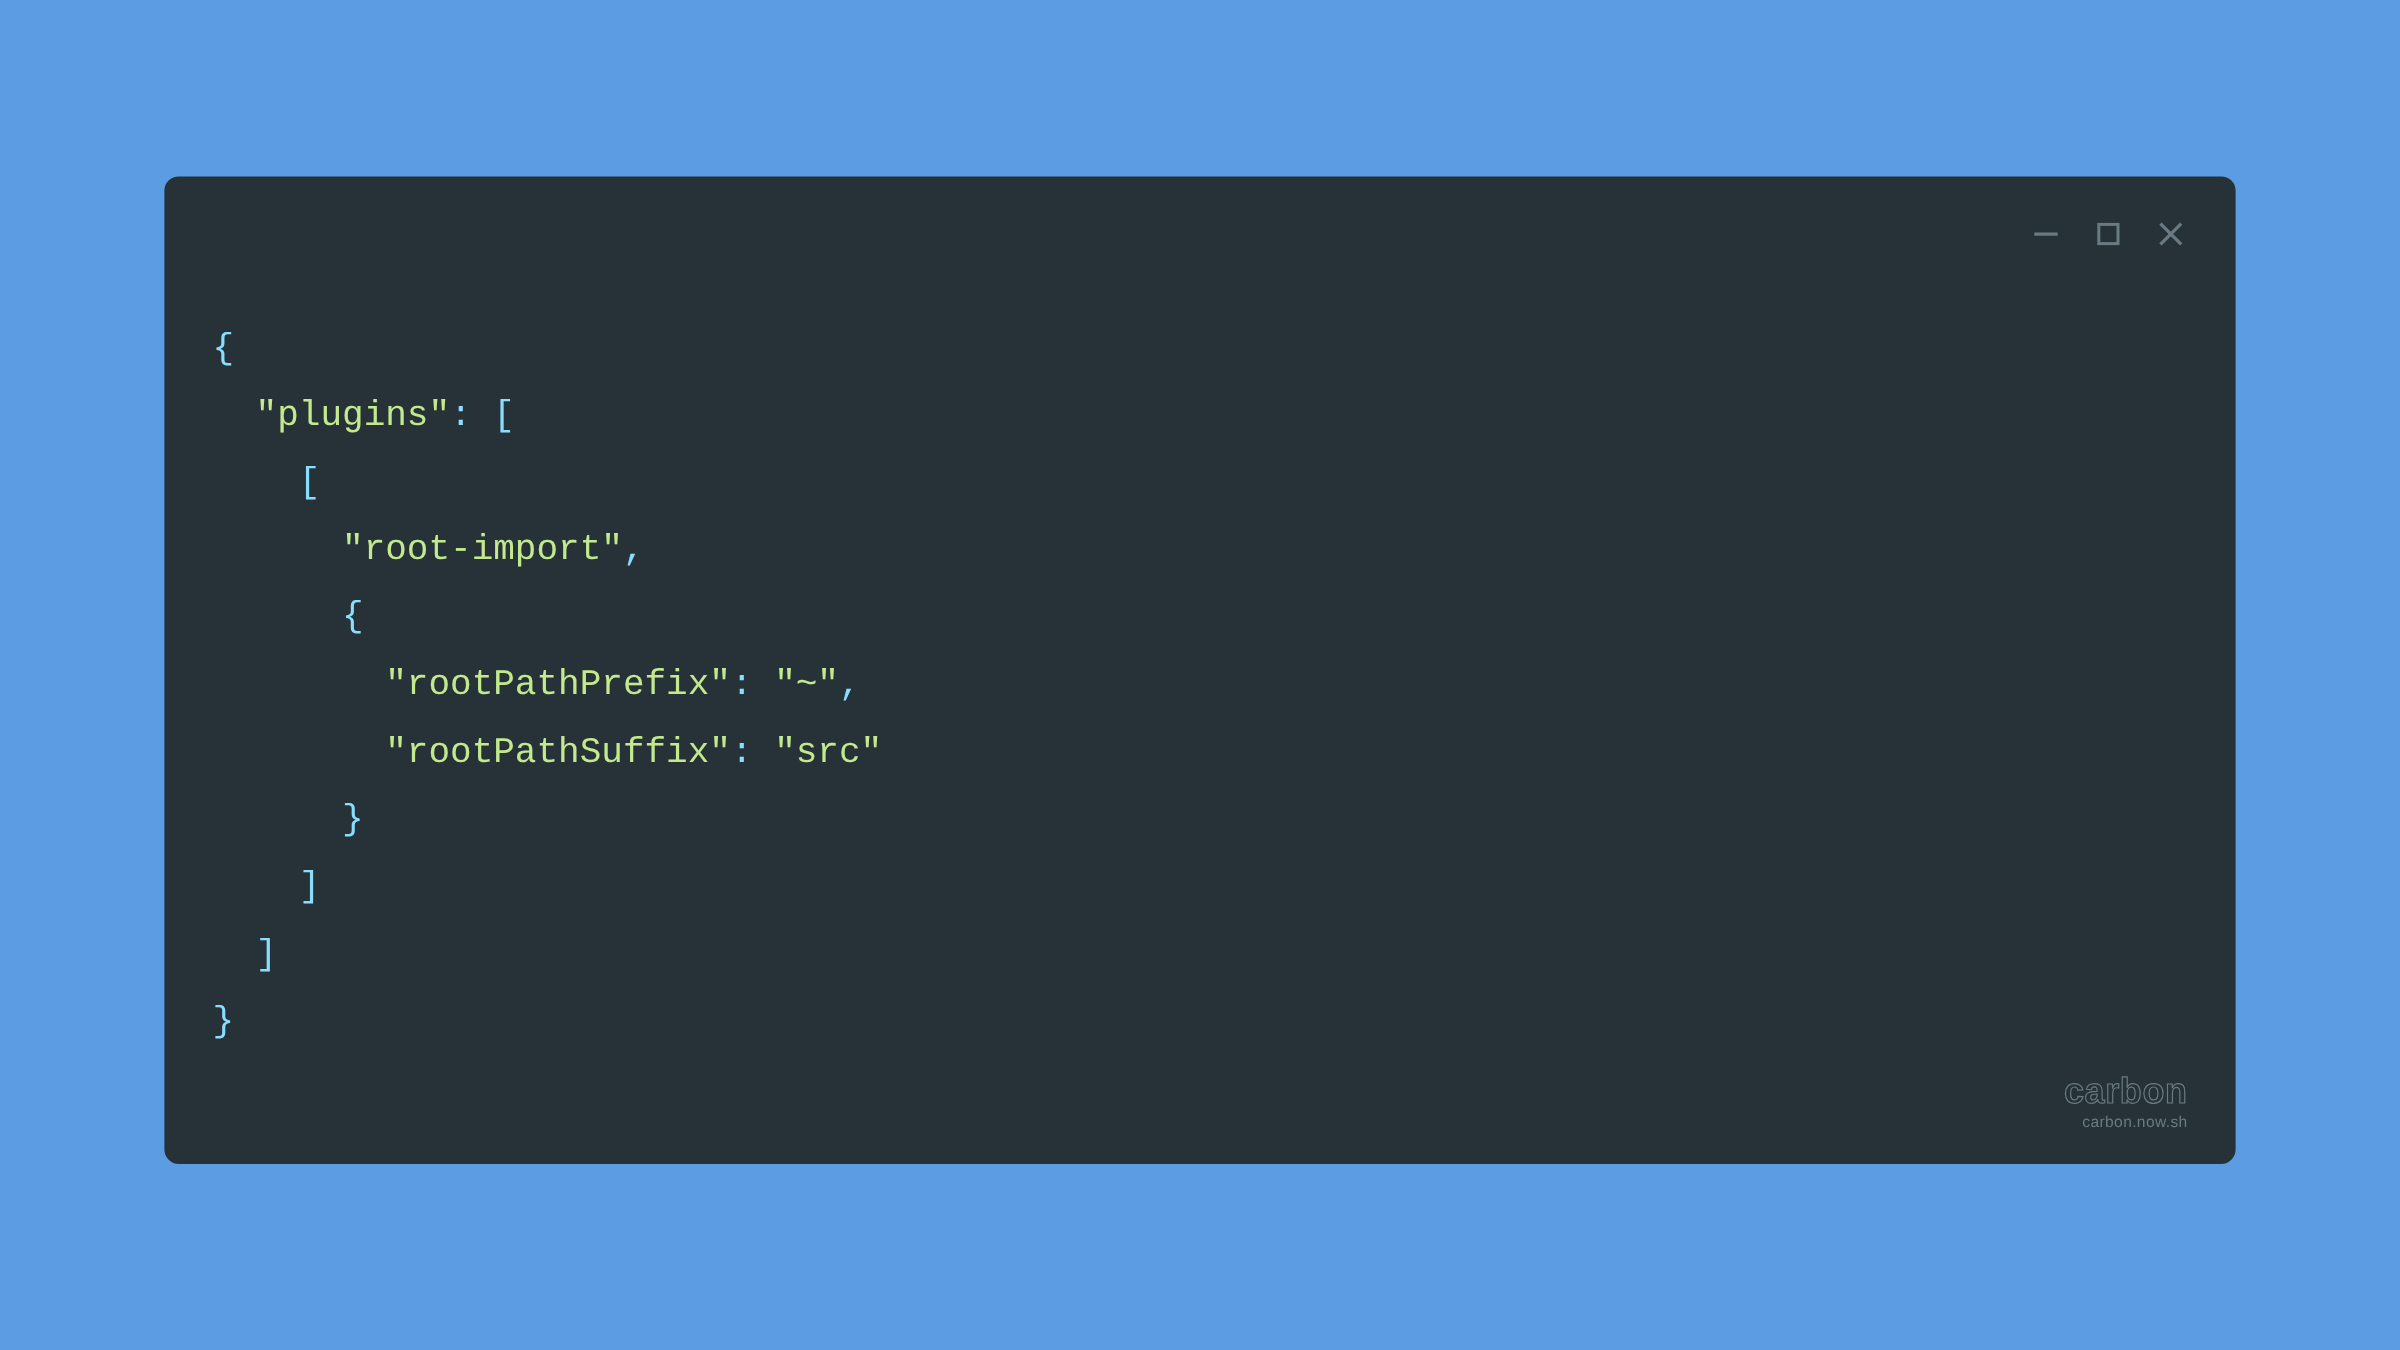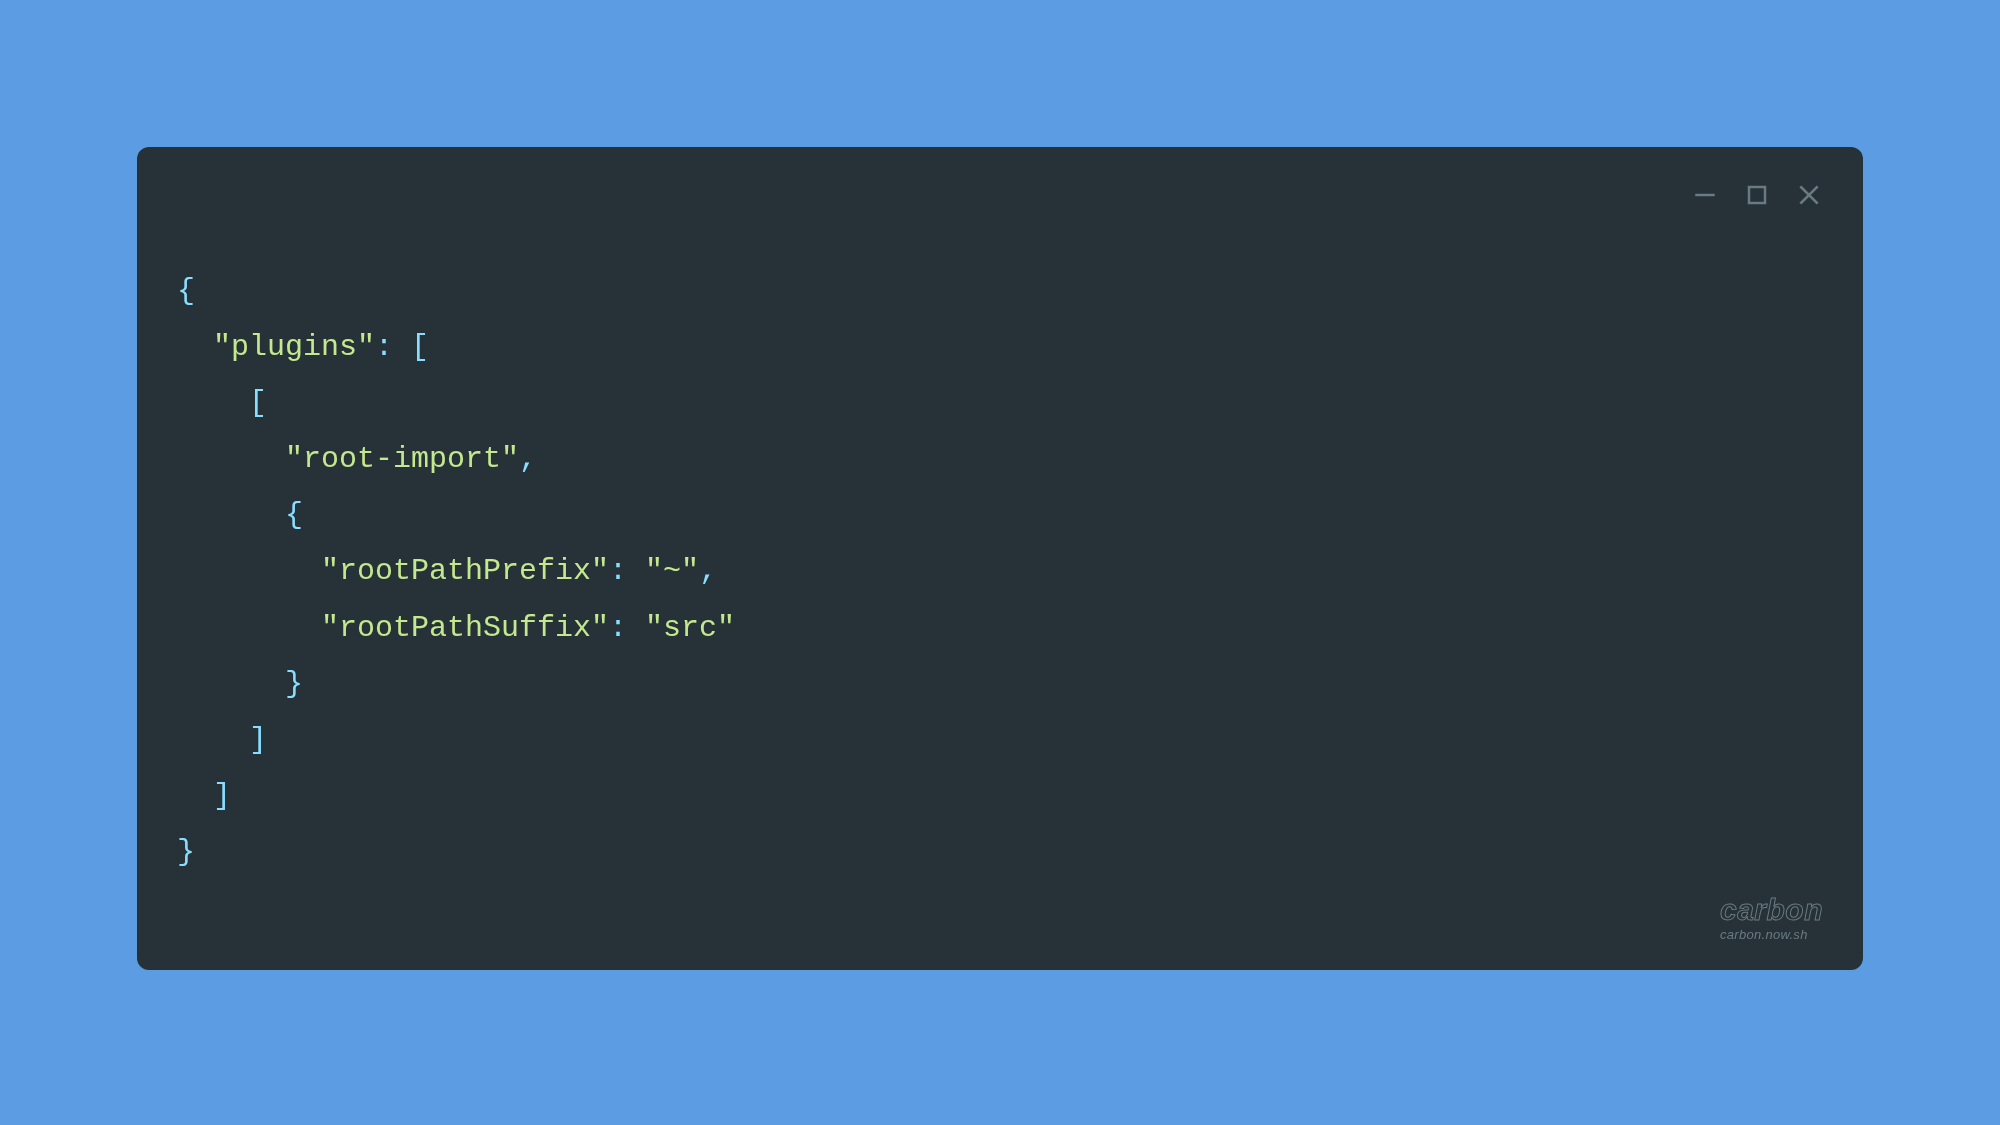--- a/index.html
+++ b/index.html
@@ -69,24 +69,23 @@
     }
     
     .comma {
       color: #89ddff;
     }
     
     .watermark {
       position: absolute;
       bottom: 28px;
       right: 40px;
-      text-align: left;
+      text-align: right;
       color: #263238;
       font-family: -apple-system, BlinkMacSystemFont, "Segoe UI", sans-serif;
-      font-style: italic;
     }
     
     .watermark-logo {
       font-size: 30px;
       font-weight: 700;
       letter-spacing: 0.5px;
       -webkit-text-stroke: 1px #6a7a82;
       color: transparent;
       line-height: 1;
     }

